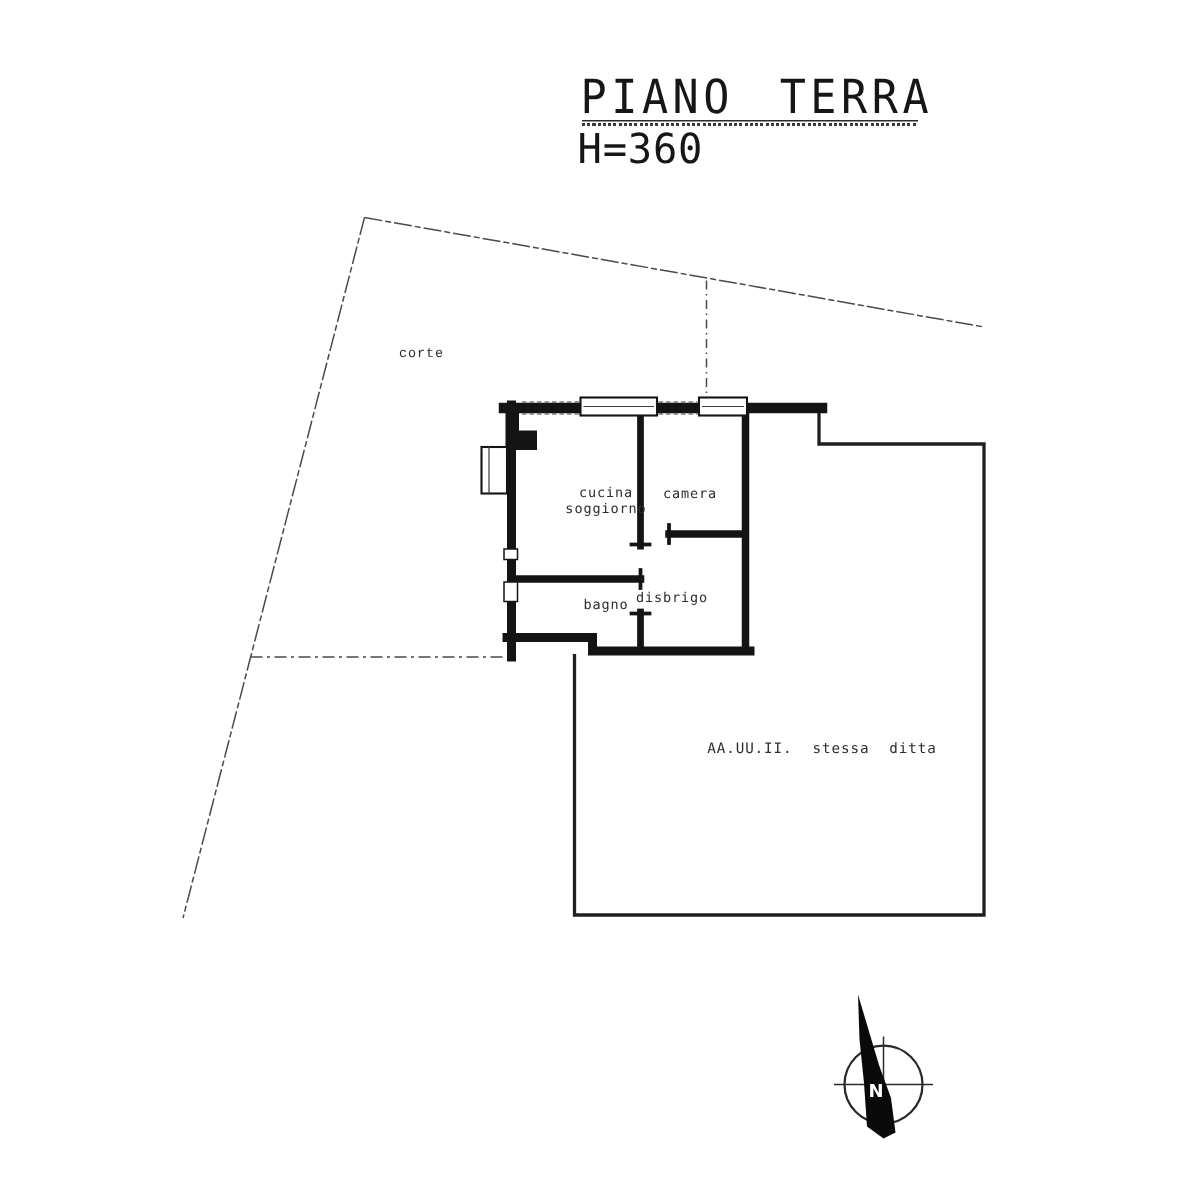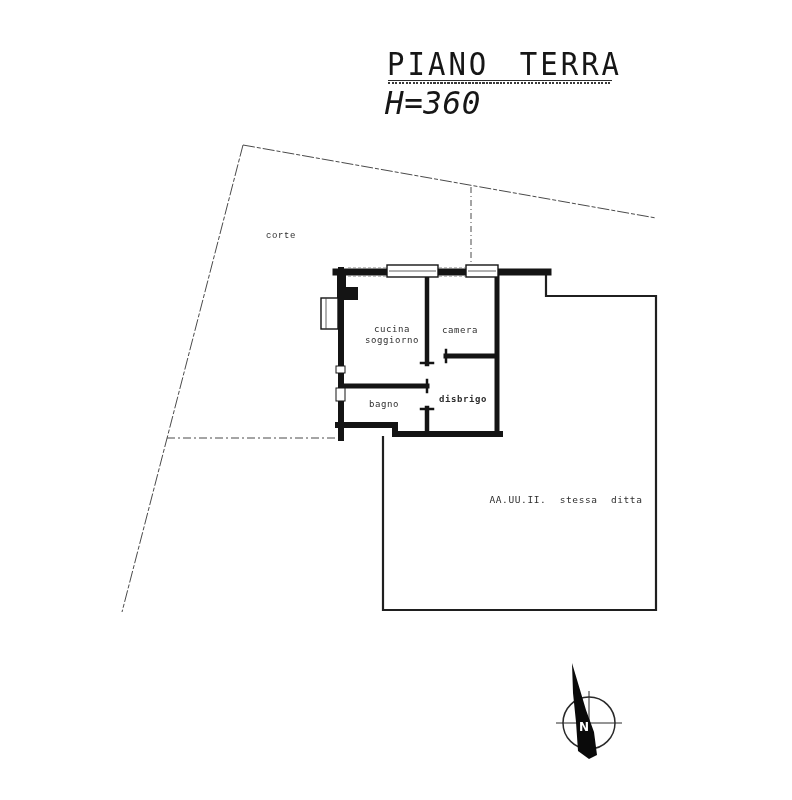--- a/index.html
+++ b/index.html
@@ -6,22 +6,22 @@
   #canvas{
     position:relative;width:792px;height:800px;background:#ffffff;overflow:hidden;
     font-family:"DejaVu Sans Mono", monospace;
   }
   .abs{position:absolute;}
   .title-main{
     font-size:29px;color:#161616;letter-spacing:3px;word-spacing:10px;
     transform:scaleY(1.08);transform-origin:top left;white-space:nowrap;
   }
   .title-sub{
-    font-size:31px;color:#161616;letter-spacing:0.5px;white-space:nowrap;
-    transform:scaleY(1.02);transform-origin:top left;font-style:italic;
+    font-size:27px;color:#161616;letter-spacing:0.5px;white-space:nowrap;
+    transform:scaleY(1.02);transform-origin:top left;
   }
   .microtext{
     width:224px;height:2px;
     background:repeating-linear-gradient(90deg,#3a3a3a 0 2px,transparent 2px 3.5px);
   }
   .rule{width:224px;height:1px;background:#2b2b2b;}
   .room-label{
     font-size:9px;color:#2e2e2e;letter-spacing:0.6px;text-align:center;
     transform:translateX(-50%);white-space:nowrap;line-height:11px;
   }
@@ -100,26 +100,26 @@
     </g>
   </svg>
 
   <div class="abs title-main" style="left:387px;top:46px;">PIANO TERRA</div>
   <div class="abs rule" style="left:388px;top:80px;"></div>
   <div class="abs microtext" style="left:388px;top:82px;"></div>
   <div class="abs title-sub" style="left:385px;top:84px;">H=360</div>
 
   <div class="abs room-label" style="left:281px;top:231px;font-family:Liberation Mono, monospace;">corte</div>
 
-  <div class="abs room-label" style="left:392px;top:324px;">
+  <div class="abs room-label" style="left:404px;top:324px;">
     <div>cucina</div>
     <div>soggiorno</div>
   </div>
 
   <div class="abs room-label" style="left:460px;top:313px;margin-top:12px;">camera</div>
 
-  <div class="abs room-label" style="left:384px;top:399px;">bagno</div>
+  <div class="abs room-label" style="left:404px;top:399px;">bagno</div>
 
-  <div class="abs room-label" style="left:463px;top:394px;font-weight:bold;">disbrigo</div>
+  <div class="abs room-label" style="left:448px;top:394px;">disbrigo</div>
 
-  <div class="abs note-label" style="left:566px;top:494px;">AA.UU.II. stessa ditta</div>
+  <div class="abs note-label" style="left:548px;top:494px;">AA.UU.II. stessa ditta</div>
 
 </div>
 
 </body></html>

